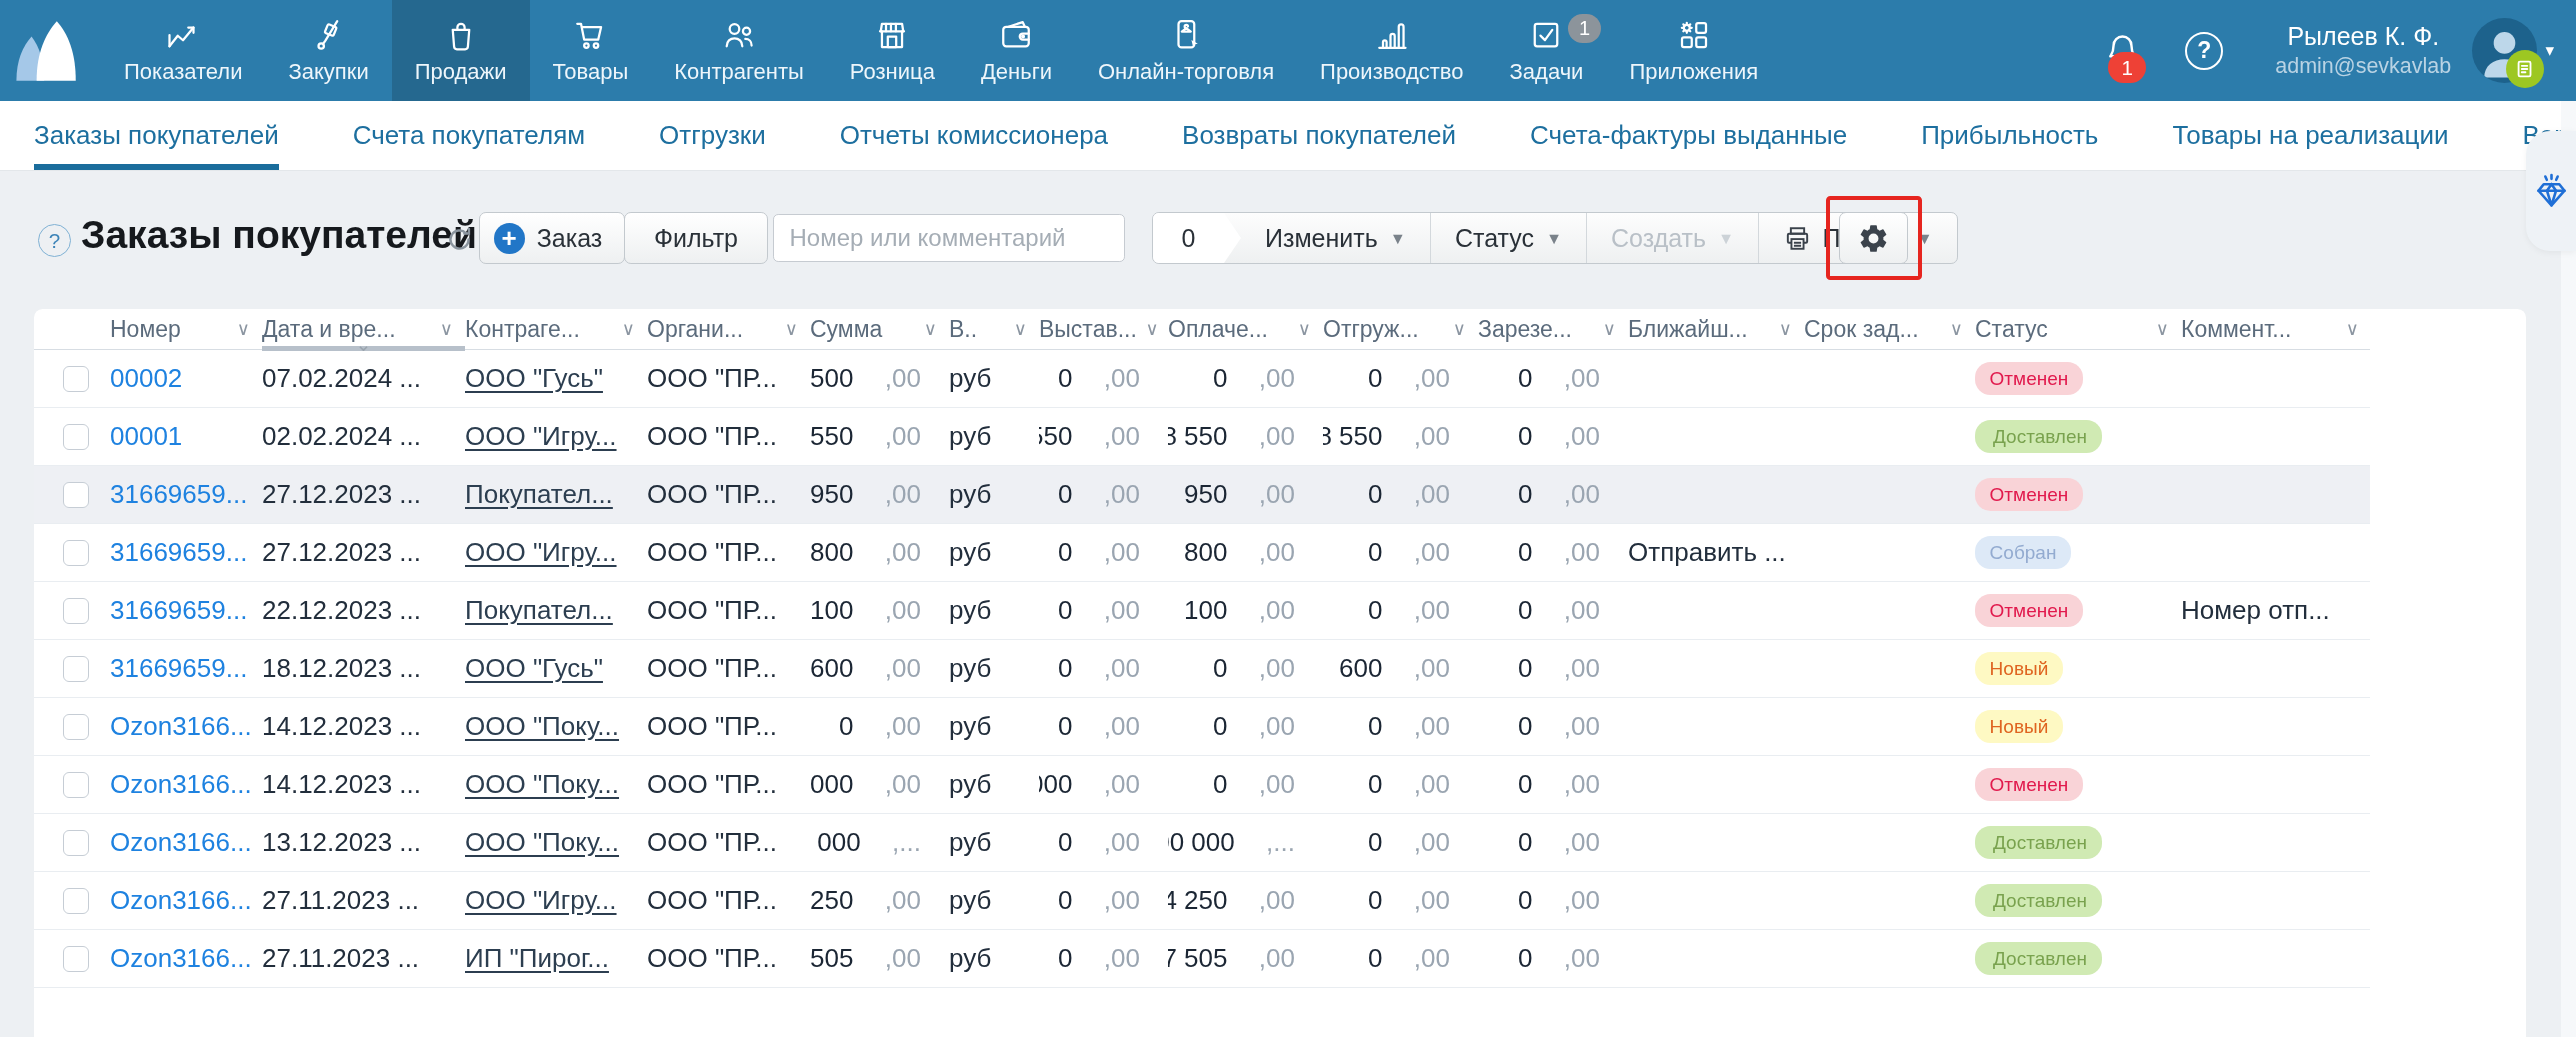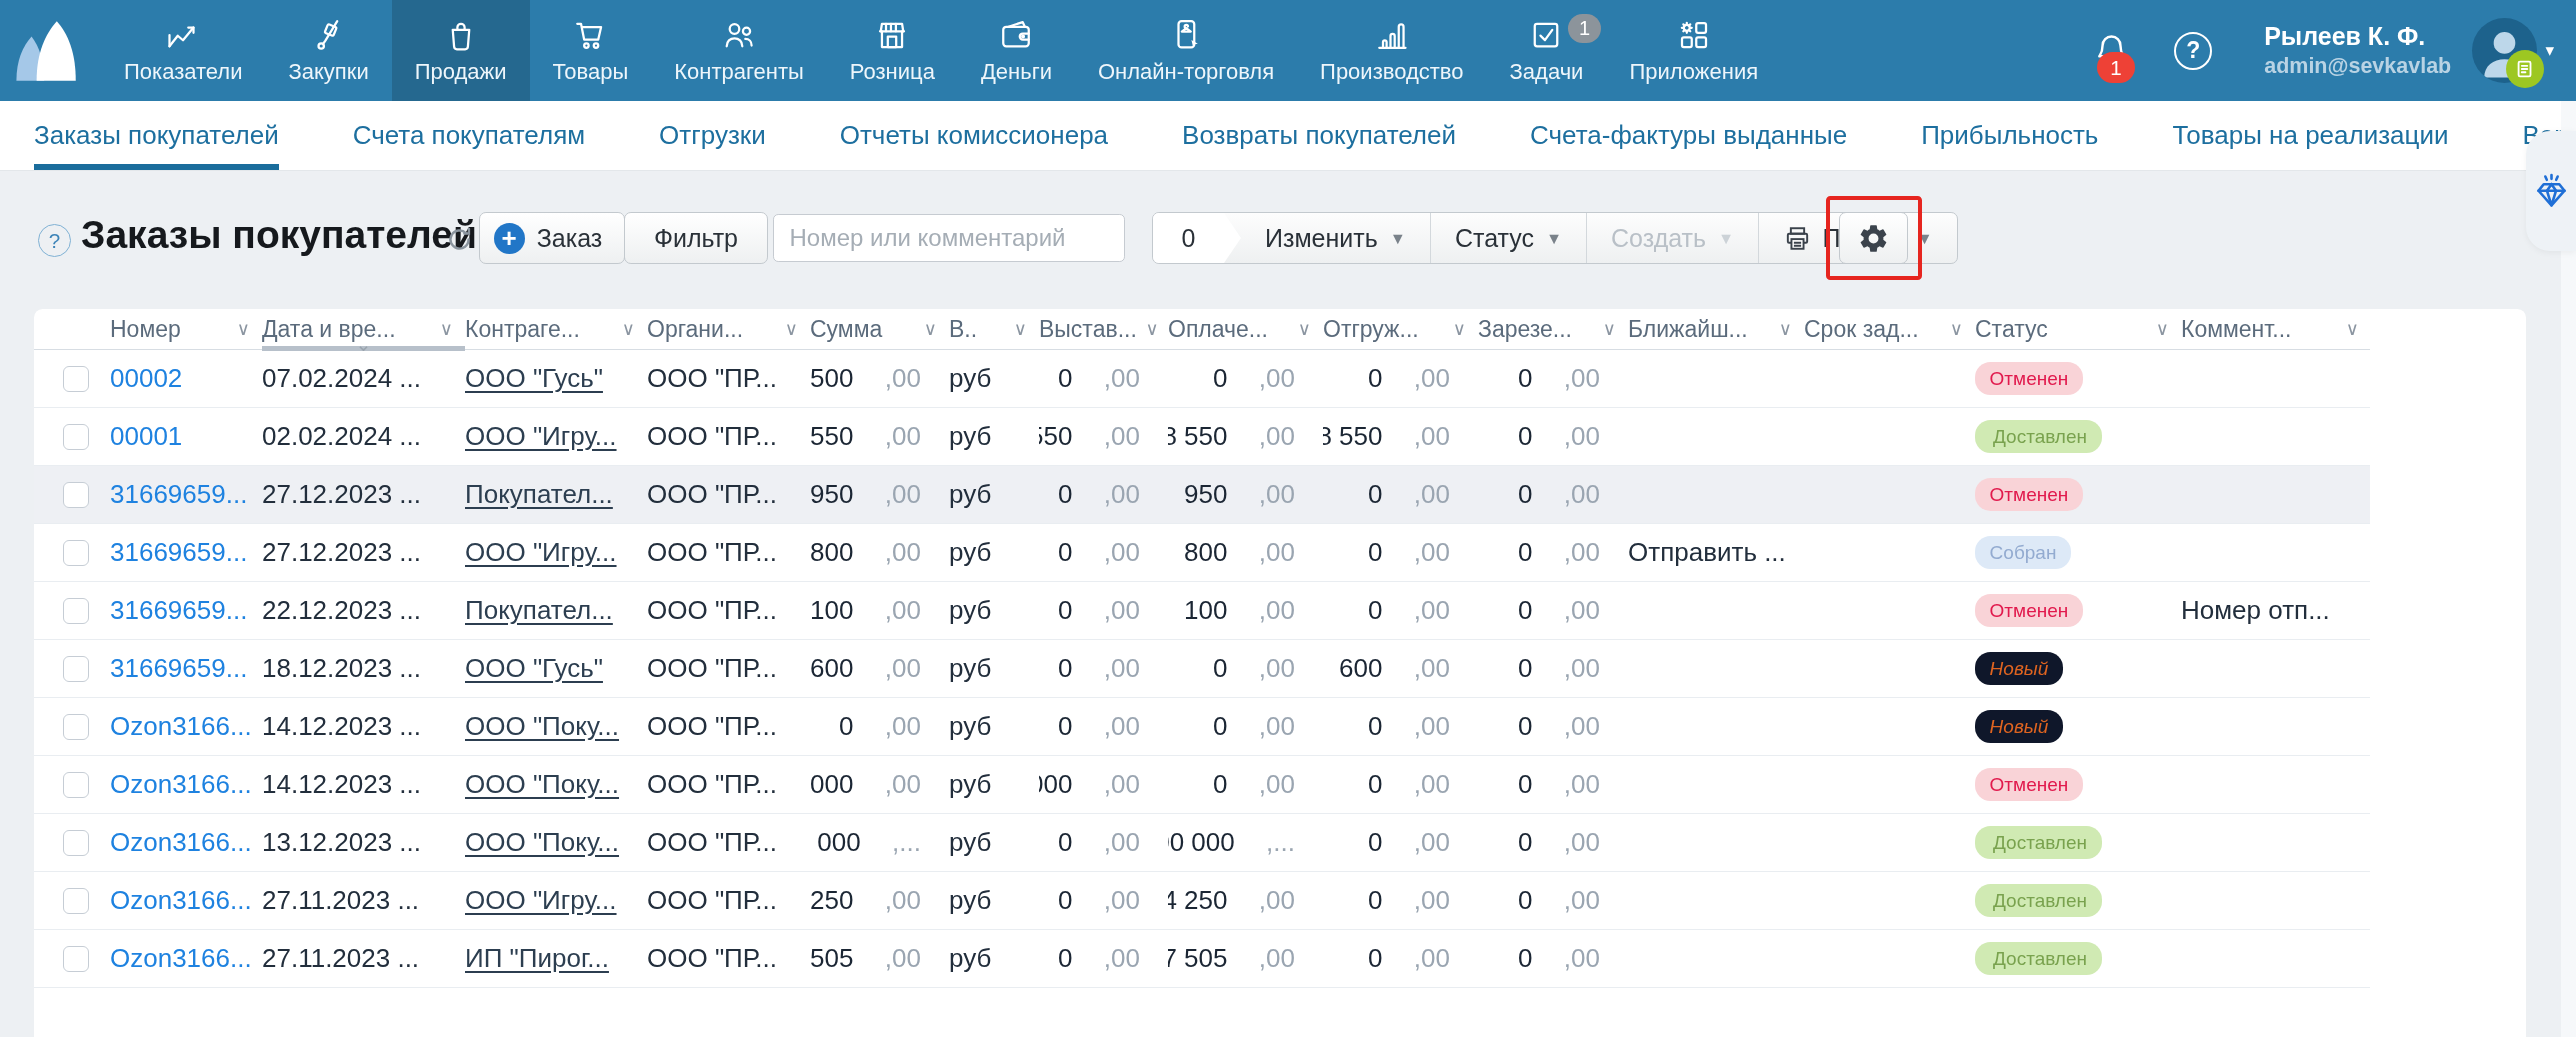--- a/index.html
+++ b/index.html
@@ -13,21 +13,21 @@
   .nav-item { position:relative; display:flex; flex-direction:column; align-items:center; justify-content:center; padding:0 23px; cursor:pointer; }
   .nav-item.active { background:#25688f; }
   .nav-item svg { width:36px; height:36px; }
   .nav-label { margin-top:6px; font-size:22px; color:#eef6fb; white-space:nowrap; }
   .nav-badge { position:absolute; top:13.7px; right:5.2px; background:#8c949b; color:#fff; font-size:20px; line-height:29px; padding:0 11px; border-radius:15.5px; }
   .topbar-right { margin-left:auto; display:flex; align-items:center; padding-right:22px; }
   .bell-wrap { position:relative; margin-right:43px; cursor:pointer; }
   .bell-wrap svg { width:39px; height:39px; }
   .bell-badge { position:absolute; left:5.2px; top:22px; background:#ee4136; color:#fff; font-size:20.6px; line-height:31px; padding:0 13px; border-radius:17px; }
   .help-circle { width:38px; height:38px; border:2.1px solid #fff; border-radius:50%; color:#fff; font-size:23px; display:flex; align-items:center; justify-content:center; margin-right:52px; cursor:pointer; font-weight:bold; }
-  .userinfo { text-align:left; margin-right:20.6px; cursor:pointer;font-weight:bold; }
+  .userinfo { text-align:center; margin-right:20.6px; cursor:pointer; }
   .user-name { font-size:25px; color:#ffffff; }
   .user-email { font-size:21.5px; color:#b9d3e4; margin-top:3.4px; }
   .avatar { position:relative; width:65px; height:65px; border-radius:50%; background:#1d628c; overflow:visible; cursor:pointer; }
   .avatar svg.person { width:65px; height:65px; border-radius:50%; overflow:hidden; }
   .avatar-badge { position:absolute; right:-6.9px; bottom:-5.2px; width:38px; height:38px; border-radius:50%; background:#9dc722; display:flex; align-items:center; justify-content:center; }
   .avatar-badge svg { width:22px; height:22px; }
   .avatar-caret { color:#fff; font-size:17px; margin-left:8.6px; cursor:pointer; }
 
   
   .tabbar { position:absolute; top:101px; left:0; width:2576px; height:70px; background:#fff; display:flex; align-items:stretch; padding-left:34px; border-bottom:0.9px solid #e3e7ea; }
@@ -81,21 +81,21 @@
   .td.right { justify-content:flex-end; padding-right:28px;gap:28px; }
   .td .cb { margin-left:29px; }
   .numlink { color:#1e82e0; text-decoration:none; }
   .cplink { color:#2c3e50; text-decoration:underline; text-underline-offset:4.3px; }
   .mint { color:#1b2634; }
   .mdec { color:#9aa5b1; margin-left:3.4px; }
   .badge { display:inline-block; padding:6px 14.6px; border-radius:15.5px; font-size:19px; line-height:1.15; }
   .badge-cancelled { background:#f9d3d7; color:#e11a4d; }
   .badge-delivered { background:#d0eab3; color:#79a24e;padding-left:18px; }
   .badge-assembled { background:#dde9f7; color:#93abd0; }
-  .badge-new { background:#0f172a; color:#df6420;font-style:italic; }
+  .badge-new { background:#fef9c3; color:#df6420; }
 
   
   .right-strip { position:absolute; top:101px; right:0; width:15.5px; height:936px; background:#f6f8fa; }
   .side-tab { position:absolute; top:131px; right:0; width:50px; height:120px; background:#eef2f6; border-radius:24px 0 0 24px; box-shadow:0 1.7px 6.9px rgba(0,0,0,0.05); display:flex; align-items:center; justify-content:center; cursor:pointer; }
   .side-tab svg { width:39px; height:39px; }
 </style>
 </head>
 <body>
 
 <header class="topbar">

